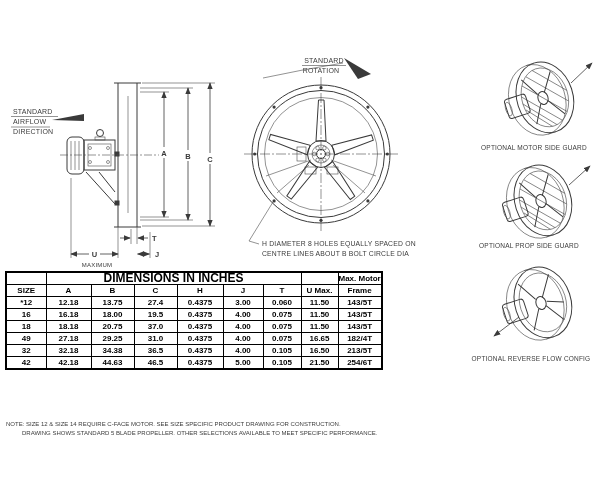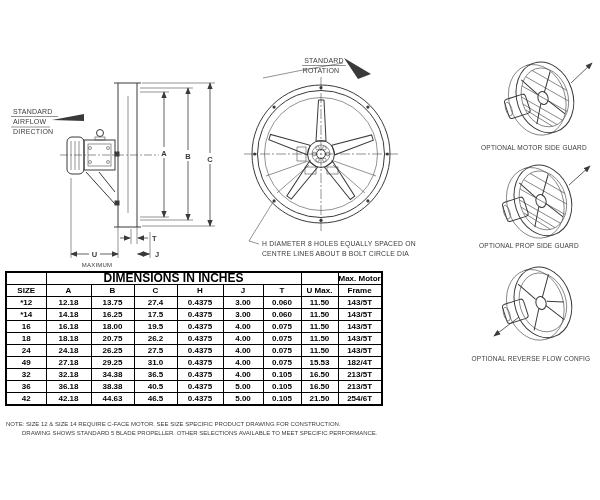--- a/index.html
+++ b/index.html
@@ -269,97 +269,64 @@
           <td>12.18</td>
           <td>13.75</td>
           <td>27.4</td>
           <td>0.4375</td>
           <td>3.00</td>
           <td>0.060</td>
           <td>11.50</td>
           <td>143/5T</td>
         </tr>
   <tr>
-          <td>*14</td>
-          <td>14.18</td>
-          <td>16.25</td>
-          <td>17.5</td>
-          <td>0.4375</td>
-          <td>3.00</td>
-          <td>0.060</td>
-          <td>11.50</td>
-          <td>143/5T</td>
-        </tr>
-  <tr>
           <td>16</td>
           <td>16.18</td>
           <td>18.00</td>
           <td>19.5</td>
           <td>0.4375</td>
           <td>4.00</td>
           <td>0.075</td>
           <td>11.50</td>
           <td>143/5T</td>
         </tr>
   <tr>
           <td>18</td>
           <td>18.18</td>
           <td>20.75</td>
-          <td>26.2</td>
+          <td>37.0</td>
           <td>0.4375</td>
           <td>4.00</td>
           <td>0.075</td>
           <td>11.50</td>
           <td>143/5T</td>
         </tr>
   <tr>
-          <td>24</td>
-          <td>24.18</td>
-          <td>26.25</td>
-          <td>27.5</td>
-          <td>0.4375</td>
-          <td>4.00</td>
-          <td>0.075</td>
-          <td>11.50</td>
-          <td>143/5T</td>
-        </tr>
-  <tr>
           <td>49</td>
           <td>27.18</td>
           <td>29.25</td>
           <td>31.0</td>
           <td>0.4375</td>
           <td>4.00</td>
           <td>0.075</td>
-          <td>15.53</td>
+          <td>16.65</td>
           <td>182/4T</td>
         </tr>
   <tr>
           <td>32</td>
           <td>32.18</td>
           <td>34.38</td>
           <td>36.5</td>
           <td>0.4375</td>
           <td>4.00</td>
           <td>0.105</td>
           <td>16.50</td>
           <td>213/5T</td>
         </tr>
   <tr>
-          <td>36</td>
-          <td>36.18</td>
-          <td>38.38</td>
-          <td>40.5</td>
-          <td>0.4375</td>
-          <td>5.00</td>
-          <td>0.105</td>
-          <td>16.50</td>
-          <td>213/5T</td>
-        </tr>
-  <tr>
           <td>42</td>
           <td>42.18</td>
           <td>44.63</td>
           <td>46.5</td>
           <td>0.4375</td>
           <td>5.00</td>
           <td>0.105</td>
           <td>21.50</td>
           <td>254/6T</td>
         </tr>

